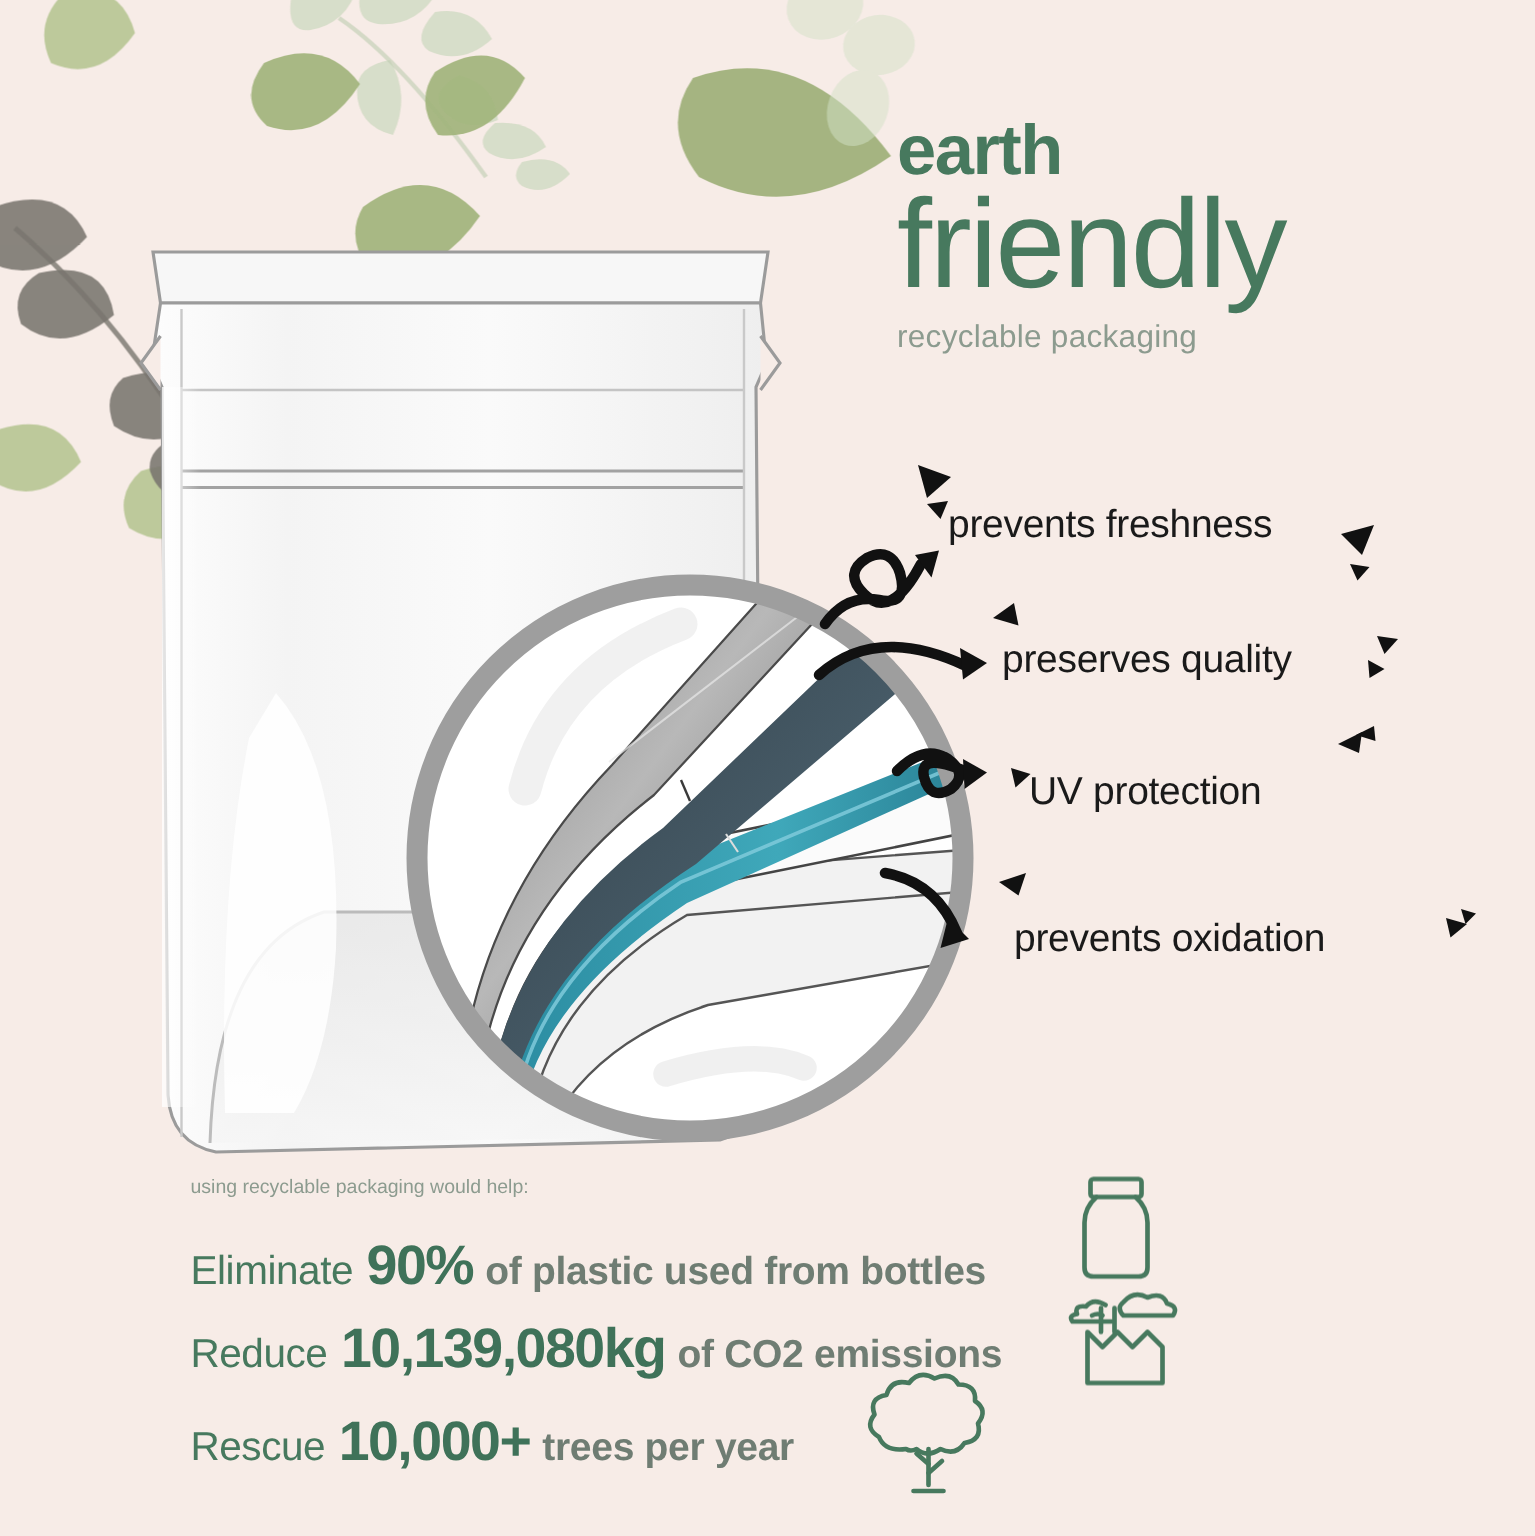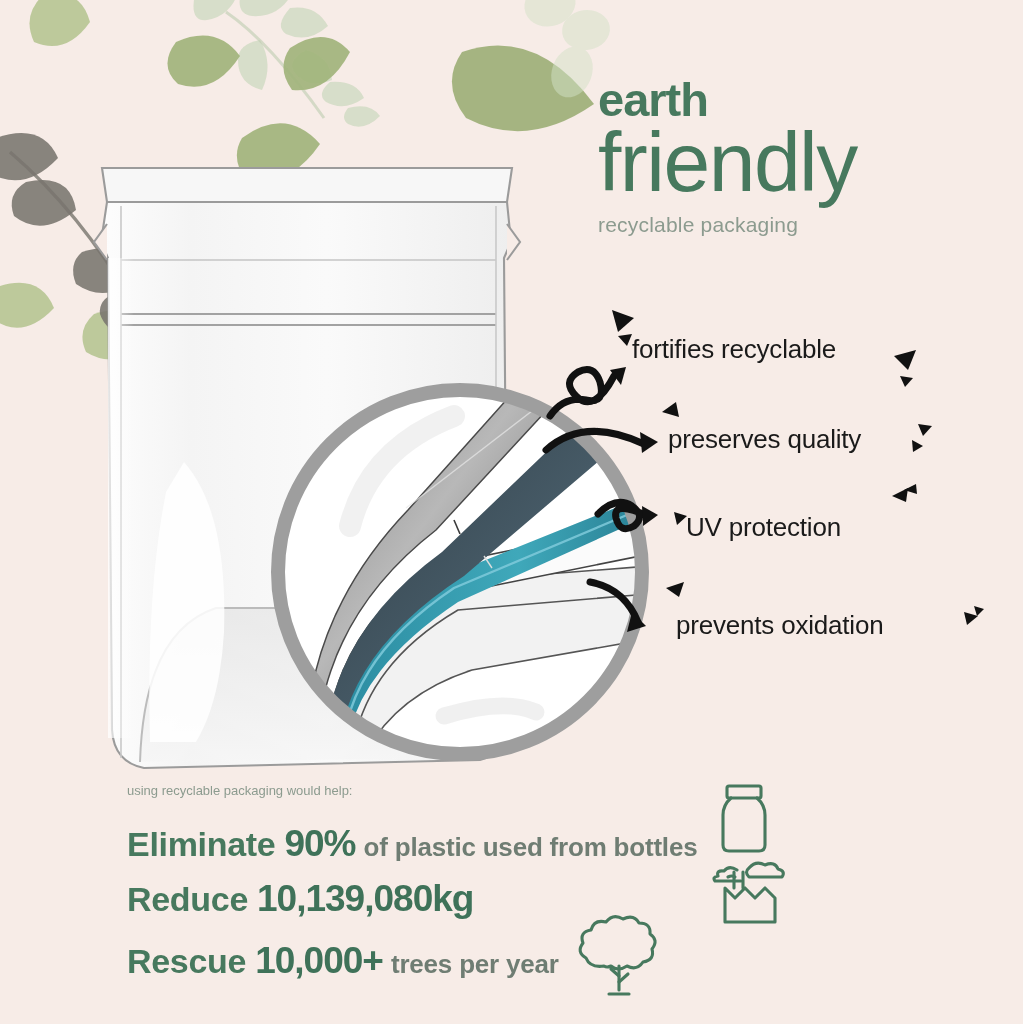--- a/index.html
+++ b/index.html
@@ -41,21 +41,21 @@
   #stats-intro{
     left:127px;top:783px;font-size:13px;color:#8c9b8f;font-weight:400;
   }
   .stat-row{
     display:flex;align-items:baseline;white-space:nowrap;
   }
   #stat-0{left:127px;top:823px;}
   #stat-1{left:127px;top:878px;}
   #stat-2{left:127px;top:940px;}
   .stat-verb{
-    font-size:34px;font-weight:700;color:#47795e;letter-spacing:-0.3px;
+    font-size:27px;font-weight:400;color:#47795e;letter-spacing:-0.3px;
   }
   .stat-num{
     font-size:37px;font-weight:700;color:#3f7259;letter-spacing:-1px;
     margin-left:9px;
   }
   .stat-tail{
     font-size:26px;font-weight:700;color:#6f7d73;margin-left:8px;
     letter-spacing:-0.2px;
   }
 
@@ -251,35 +251,36 @@
       <path d="M378 306 l10 3 l-7 7 z"></path>
     </g>
   </svg>
 
   <div class="abs" id="headline-block">
     <p class="hl-earth">earth</p>
     <p class="hl-friendly">friendly</p>
     <p class="hl-sub">recyclable packaging</p>
   </div>
 
-  <div class="abs feat" id="feat-0">fortifies recyclable</div>
+  <div class="abs feat" id="feat-0">prevents freshness</div>
   <div class="abs feat" id="feat-1">preserves quality</div>
   <div class="abs feat" id="feat-2">UV protection</div>
   <div class="abs feat" id="feat-3">prevents oxidation</div>
 
   <div class="abs" id="stats-intro">using recyclable packaging would help:</div>
 
   <div class="abs stat-row" id="stat-0">
     <span class="stat-verb">Eliminate</span>
     <span class="stat-num">90%</span>
     <span class="stat-tail">of plastic used from bottles</span>
   </div>
   <div class="abs stat-row" id="stat-1">
     <span class="stat-verb">Reduce</span>
     <span class="stat-num">10,139,080kg</span>
+    <span class="stat-tail">of CO2 emissions</span>
   </div>
   <div class="abs stat-row" id="stat-2">
     <span class="stat-verb">Rescue</span>
     <span class="stat-num">10,000+</span>
     <span class="stat-tail">trees per year</span>
   </div>
 
   <svg class="abs" style="left:714px;top:783px;" width="60" height="72" viewBox="0 0 60 72">
     <rect class="icon-line" x="13" y="3" width="34" height="12" rx="2"></rect>
     <path class="icon-line" d="M17 15 q-8 7 -8 17 v30 q0 6 6 6 h30 q6 0 6 -6 v-30 q0 -10 -8 -17"></path>

